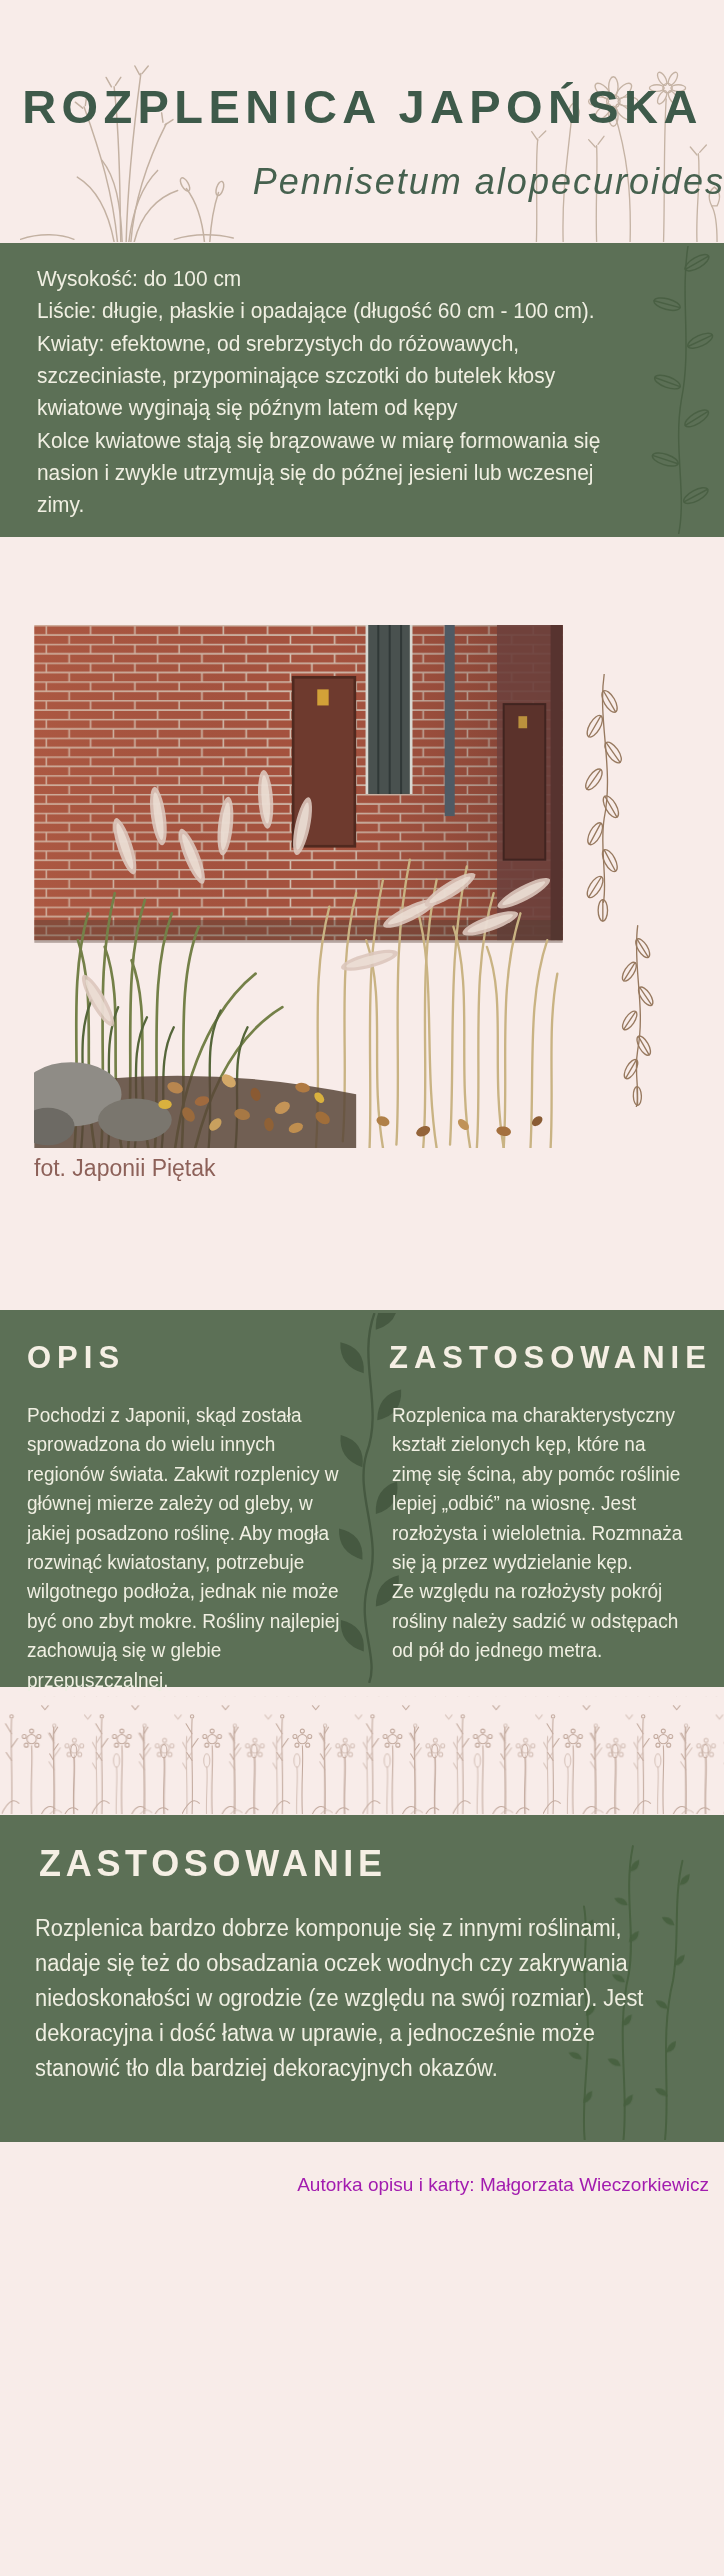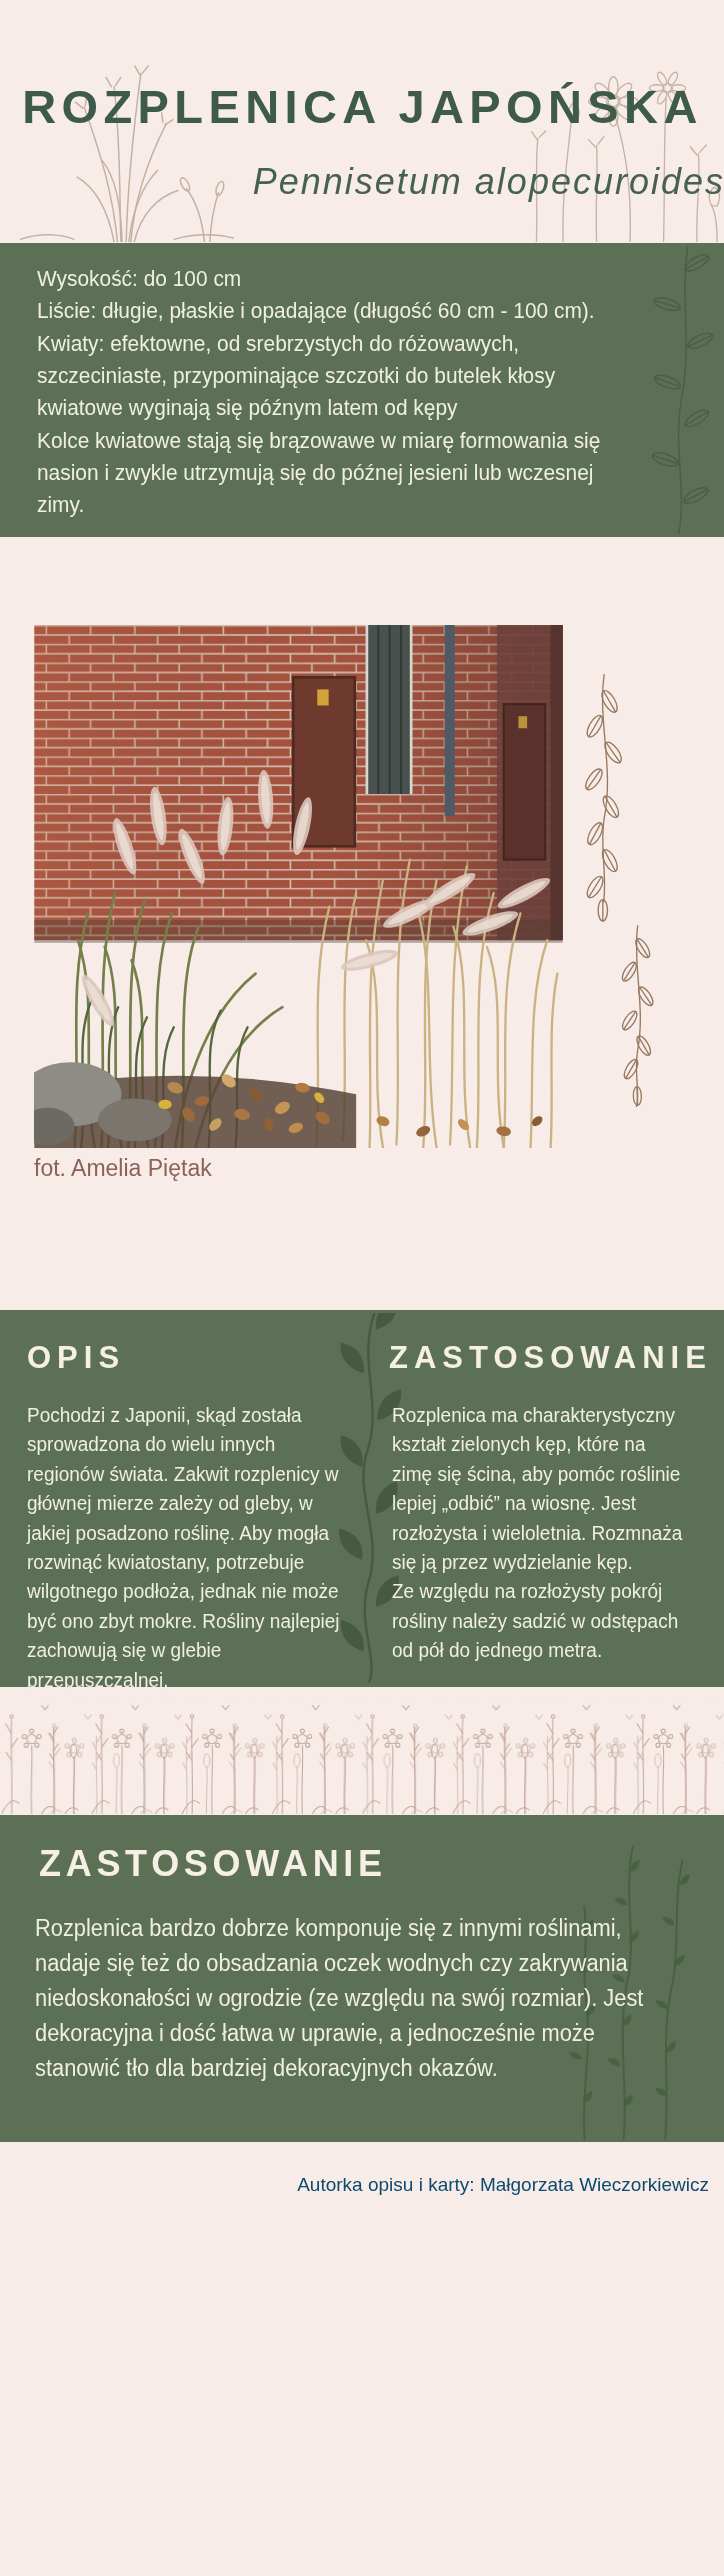--- a/index.html
+++ b/index.html
@@ -22,21 +22,21 @@
   .col-heading{font-weight:700;letter-spacing:6px;font-size:31px;color:#f5efe4;}
   #opis-heading{left:27px;top:1340px;width:335px;}
   #opis-body{left:27px;top:1401px;width:335px;font-size:20px;line-height:1.47;}
   #ciek-heading{left:389px;top:1340px;width:309px;}
   #ciek-body{left:392px;top:1401px;width:307px;font-size:20px;line-height:1.47;}
   #usage-heading{left:39px;top:1843px;font-size:36px;font-weight:700;letter-spacing:4.7px;color:#f5efe4;}
   #usage-body{left:35px;top:1911px;width:661px;font-size:23px;line-height:1.52;}
   
   #photo{left:34px;top:625px;width:529px;height:523px;}
   #photo-credit{left:34px;top:1155px;font-size:23px;color:#8d6159;}
-  #author-credit{right:17px;top:2174px;font-size:19px;color:#0c4a6e;}
+  #author-credit{right:17px;top:2174px;font-size:19px;color:#a21caf;}
   svg{display:block;}
 </style>
 </head>
 <body>
 
 <div id="poster">
 
   <svg class="abs" style="left:20px;top:60px" width="215" height="182" viewBox="0 0 320 272">
     <g stroke="#c3b1a2" stroke-width="2.2" fill="none" stroke-linecap="round">
       <path d="M150,272 C148,200 150,130 140,40"></path>
@@ -311,21 +311,21 @@
             <line x2="32"></line>
           </g>
         <g transform="translate(29,240) rotate(88)">
             <ellipse cx="14" rx="14" ry="6"></ellipse>
             <line x2="28"></line>
           </g>
       </g>
     </g>
   </svg>
 
-  <div class="abs" id="photo-credit">fot. Amelia Piętak</div>
+  <div class="abs" id="photo-credit">fot. Japonii Piętak</div>
 
   <div class="abs panel" id="facts-panel"></div>
   <svg class="abs" style="left:322px;top:1313px" width="101" height="370" viewBox="0 0 150 552">
     <path d="M78,0 C52,70 92,140 66,210 C48,272 92,335 68,405 C52,465 84,515 70,552" stroke="#465941" stroke-width="3.5" fill="none"></path>
     <g fill="#465941">
       <path transform="translate(80,25) rotate(-55)" d="M0,0 Q30,-24 58,-2 Q30,24 0,0 Z"></path>
       <path transform="translate(62,90) rotate(235)" d="M0,0 Q30,-24 58,-2 Q30,24 0,0 Z"></path>
       <path transform="translate(82,160) rotate(-50)" d="M0,0 Q30,-24 58,-2 Q30,24 0,0 Z"></path>
       <path transform="translate(60,230) rotate(238)" d="M0,0 Q30,-24 58,-2 Q30,24 0,0 Z"></path>
       <path transform="translate(80,300) rotate(-55)" d="M0,0 Q30,-24 58,-2 Q30,24 0,0 Z"></path>

